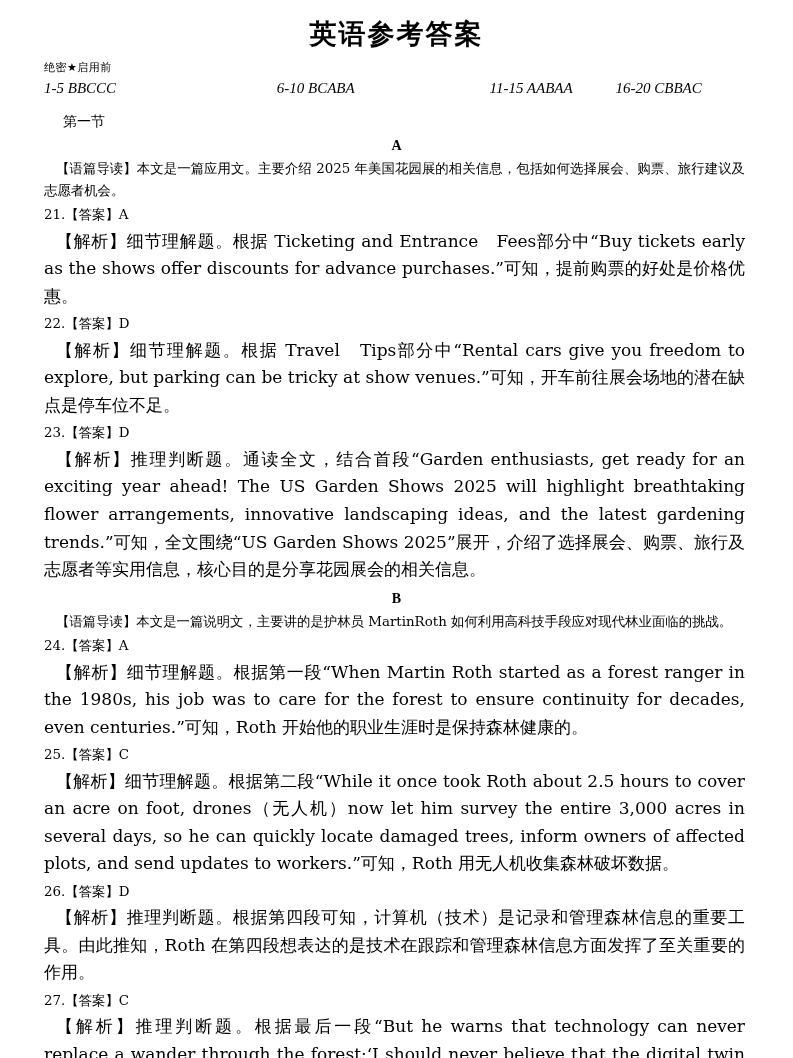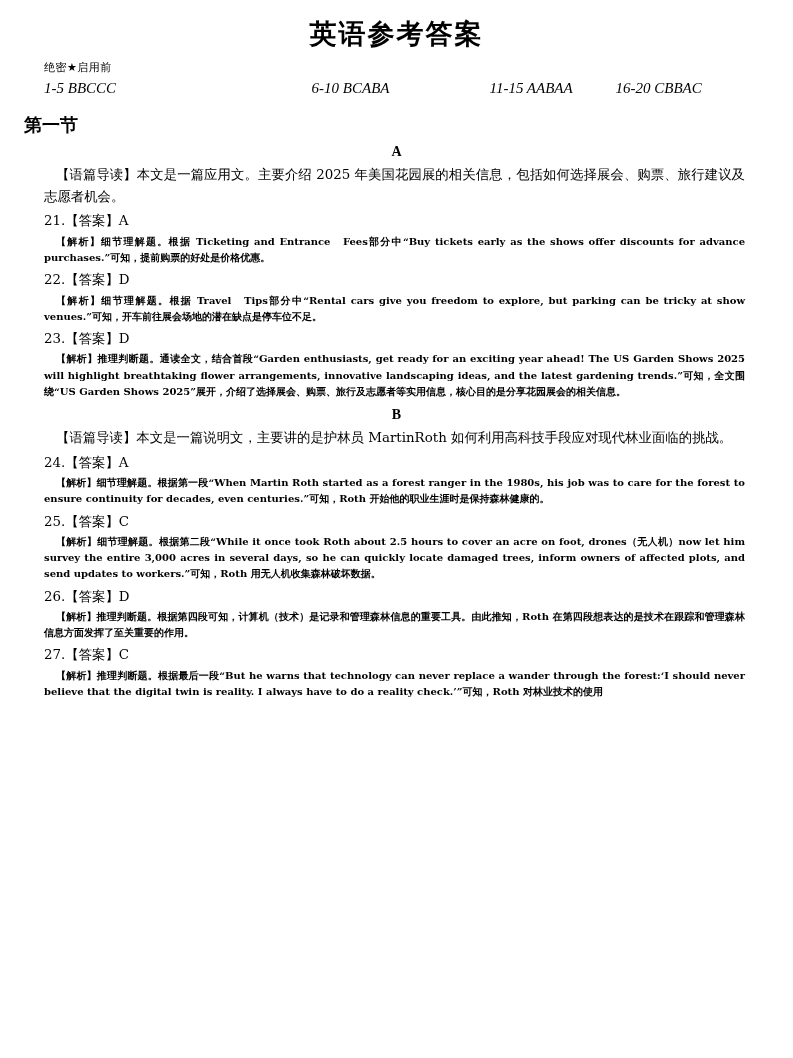--- a/index.html
+++ b/index.html
@@ -62,28 +62,28 @@
     display: flex;
     margin-top: 28px;
     padding: 0 44px;
     font-size: 15px;
     font-family: "Liberation Serif", serif;
     font-style: italic;
   }
   .answers-row span {
     flex: 1;
   }
-  .answers-row span.a2 { text-align: right; padding-left: 120px;}
+  .answers-row span.a2 { text-align: left; padding-left: 120px;}
   .answers-row span.a3 { text-align: left; padding-left: 100px;}
   .answers-row span.a4 { text-align: center; padding-right: 34px;}
   .subsection {
     margin-top: 16px;
-    padding: 0 24px;
-    font-size: 18px;
-    font-weight: bold;
+    padding: 0 63px;
+    font-size: 14px;
+    font-weight: normal;
     font-family: "DejaVu Serif", "Liberation Serif", serif;
   }
   .passage-letter {
     text-align: center;
     font-size: 14px;
     font-weight: bold;
     margin-top: 7px;
     font-family: "Liberation Serif", serif;
   }
   .body-wrap {
@@ -97,27 +97,26 @@
     text-indent: 12px;
     font-family: "DejaVu Serif", "Liberation Serif", serif;
   }
   .qline {
     font-size: 13.4px;
     line-height: 1.6;
     margin-top: 3px;
     font-family: "DejaVu Serif", "Liberation Serif", serif;
   }
   .explain {
-    font-size: 10px;
+    font-size: 17px;
     line-height: 1.62;
     text-align: justify;
     margin-top: 2px;
     text-indent: 12px;
     font-family: "DejaVu Serif", "Liberation Serif", serif;
-    font-weight: bold;
   }
 </style>
 </head>
 <body>
 
 <div class="page">
 
   <div class="secret">绝密★启用前</div>
 
   <div class="title-sub">英语参考答案</div>

